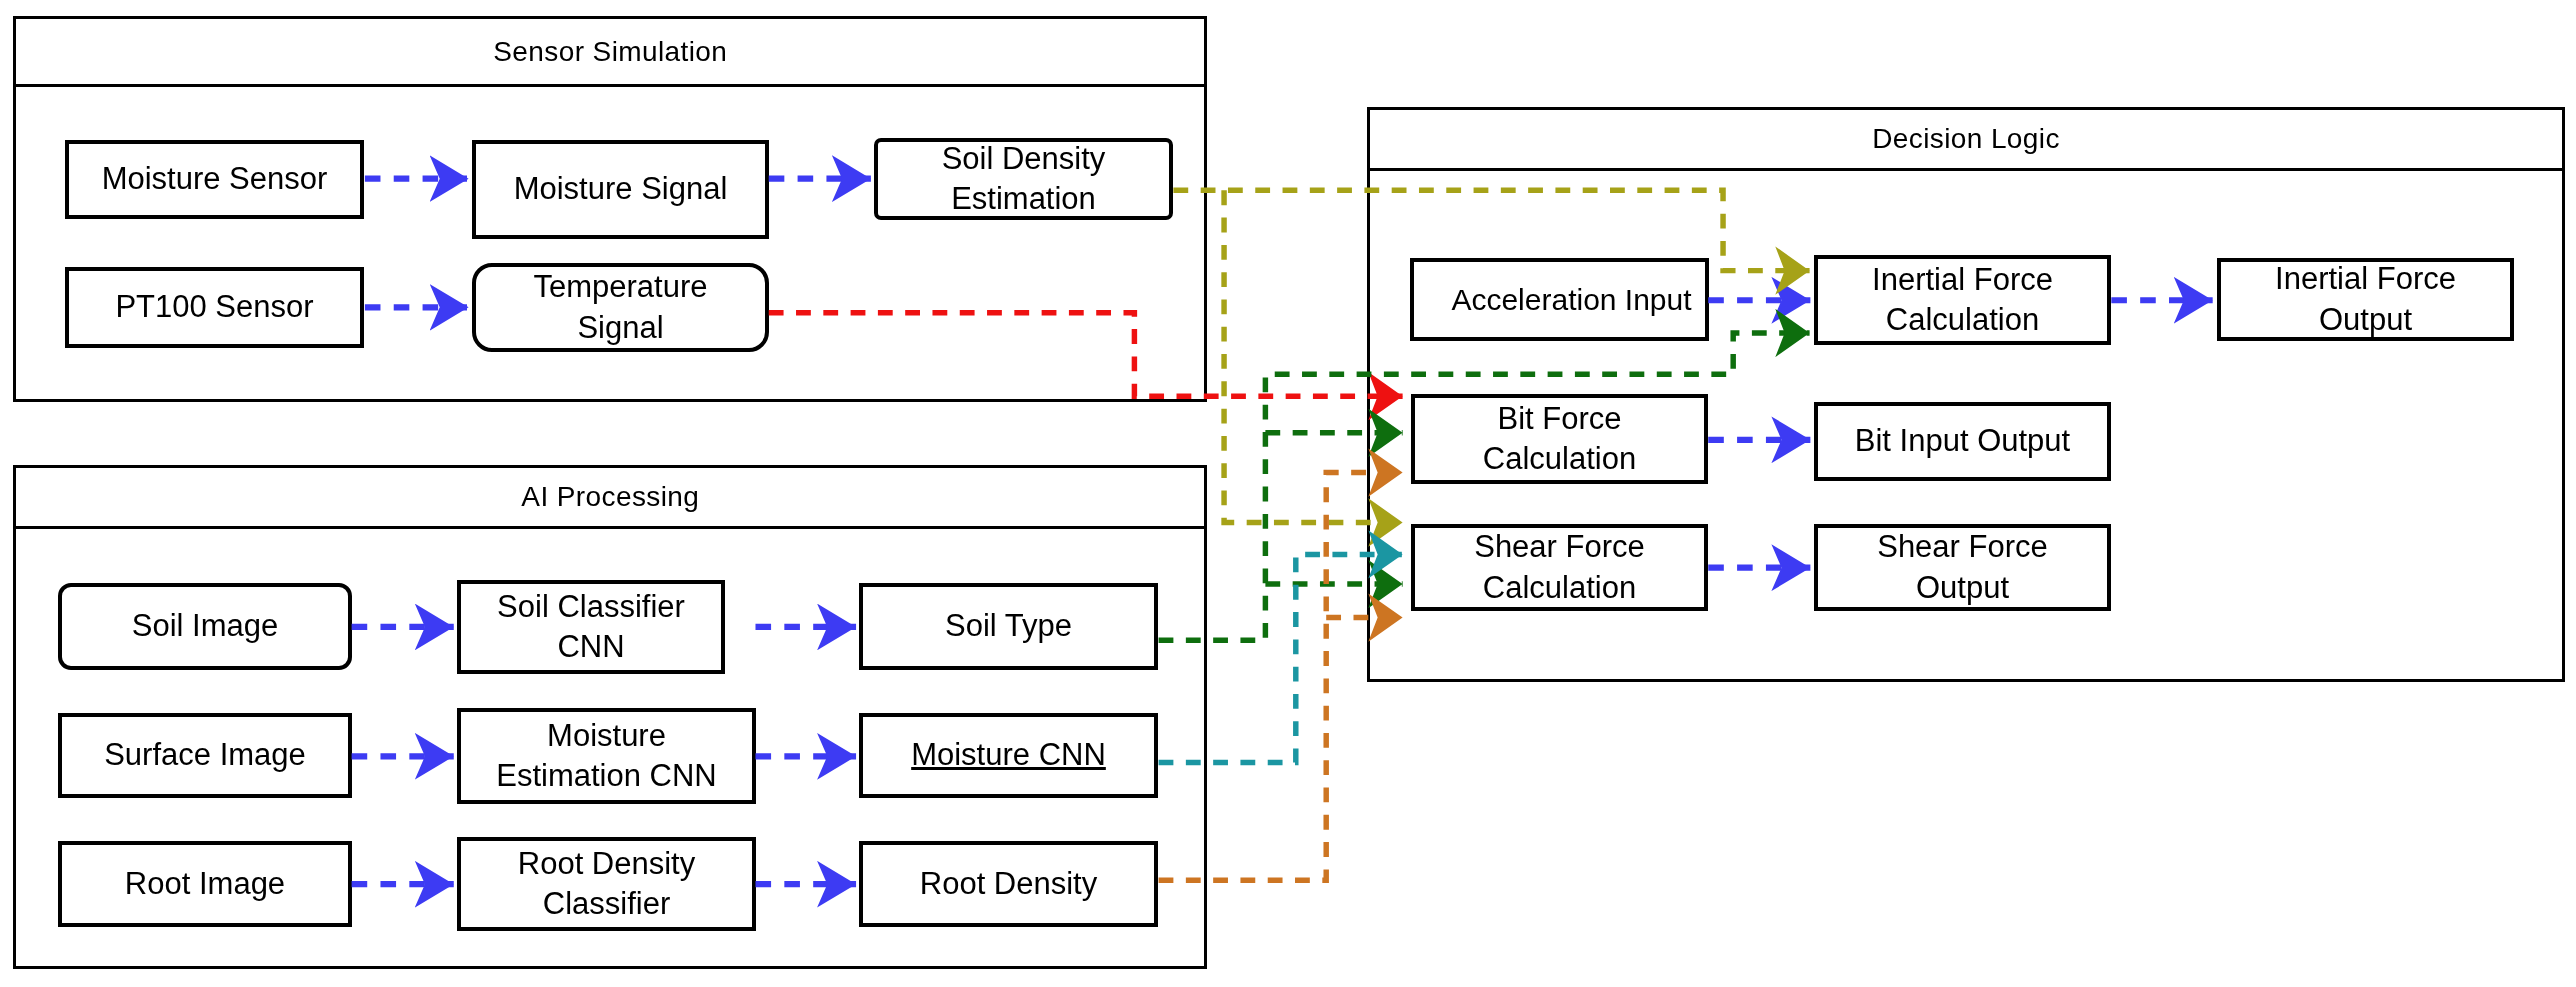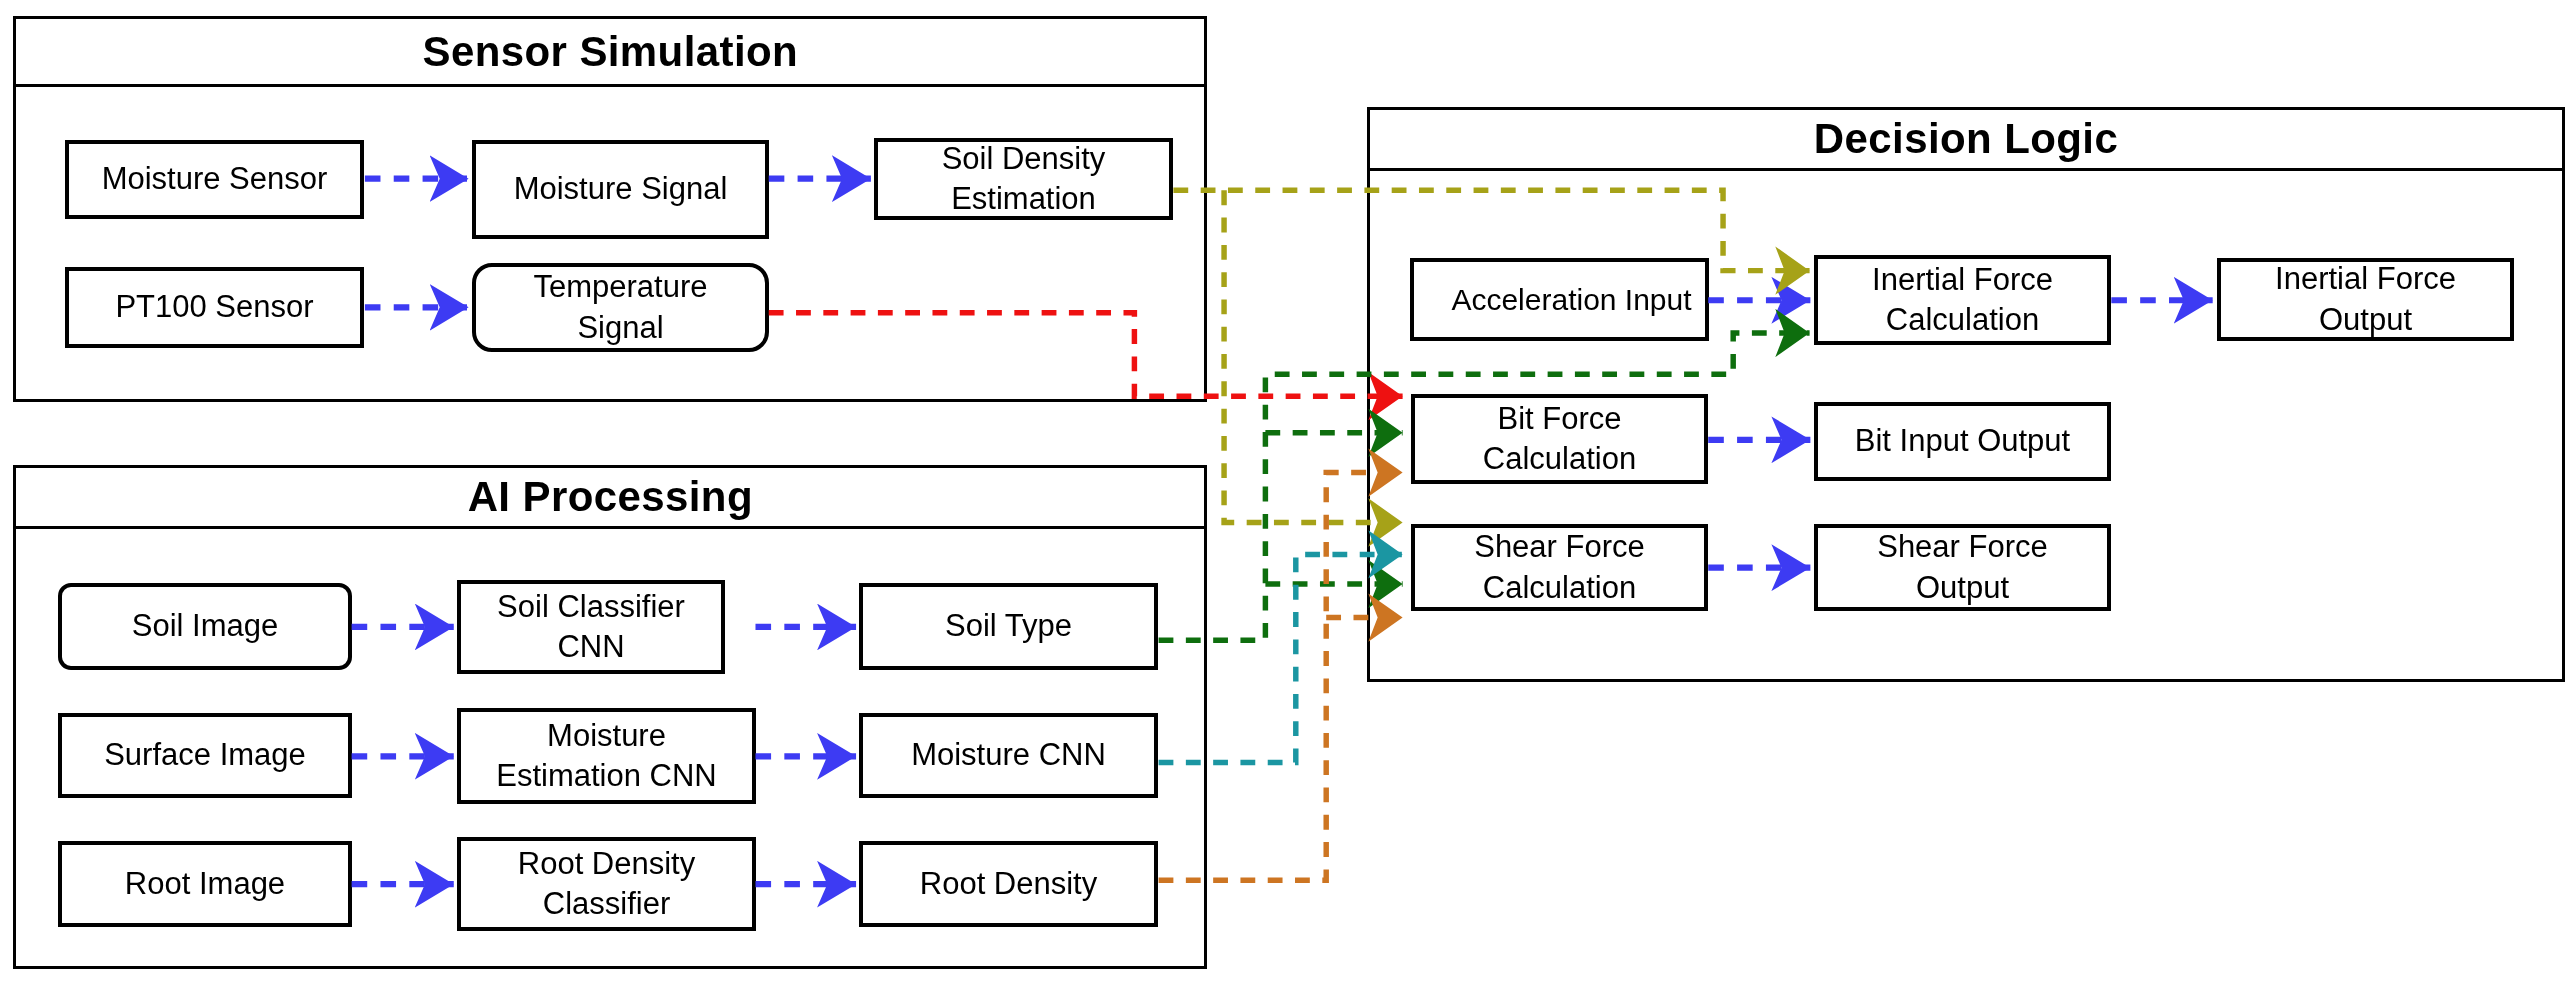--- a/index.html
+++ b/index.html
@@ -4,21 +4,21 @@
 <style>
   html,body{margin:0;padding:0;background:#ffffff;}
   #canvas{
     position:relative;width:2576px;height:988px;background:#ffffff;
     font-family:"Liberation Sans","DejaVu Sans",sans-serif;color:#000;
     overflow:hidden;
   }
   .container{position:absolute;border:3.9px solid #000;box-sizing:border-box;background:transparent;}
   .container-title{
     display:flex;align-items:center;justify-content:center;
-    border-bottom:3.9px solid #000;font-weight:bold;font-size:42px;
+    border-bottom:3.9px solid #000;font-weight:normal;font-size:28px;
     letter-spacing:0.4px;
   }
   .node{
     position:absolute;border:4.7px solid #000;box-sizing:border-box;background:#ffffff;
     display:flex;align-items:center;justify-content:center;text-align:center;
     font-size:31px;line-height:1.3;white-space:pre-line;z-index:2;
   }
   svg.edges{position:absolute;left:0;top:0;z-index:5;pointer-events:none;}
 </style>
 </head>
@@ -33,34 +33,34 @@
   <div class="container" style="left:13.3px;top:465px;width:1194px;height:504px;">
     <div class="container-title" style="height:58px;">AI Processing</div>
   </div>
 
   <div class="container" style="left:1367px;top:107px;width:1198px;height:575px;">
     <div class="container-title" style="height:58px;">Decision Logic</div>
   </div>
 
   <div class="node" style="left:65px;top:140px;width:299px;height:79px;">Moisture Sensor</div>
   <div class="node" style="left:472px;top:140px;width:297px;height:99px;">Moisture Signal</div>
-  <div class="node" style="left:874px;top:138px;width:299px;height:82px;">Soil Density
+  <div class="node" style="left:874px;top:138px;width:299px;height:82px;border-radius:7px;">Soil Density
 Estimation</div>
   <div class="node" style="left:65px;top:267px;width:299px;height:81px;">PT100 Sensor</div>
   <div class="node" style="left:472px;top:263px;width:297px;height:89px;border-radius:20px;">Temperature
 Signal</div>
 
   <div class="node" style="left:58px;top:583px;width:294px;height:87px;border-radius:13px;">Soil Image</div>
   <div class="node" style="left:457px;top:580px;width:268px;height:94px;">Soil Classifier
 CNN</div>
   <div class="node" style="left:859px;top:583px;width:299px;height:87px;">Soil Type</div>
   <div class="node" style="left:58px;top:713px;width:294px;height:85px;">Surface Image</div>
   <div class="node" style="left:457px;top:708px;width:299px;height:96px;">Moisture
 Estimation CNN</div>
-  <div class="node" style="left:859px;top:713px;width:299px;height:85px;">Moisture CNN</div>
+  <div class="node" style="left:859px;top:713px;width:299px;height:85px;text-decoration:underline;">Moisture CNN</div>
   <div class="node" style="left:58px;top:841px;width:294px;height:86px;text-align:center;">Root Image</div>
   <div class="node" style="left:457px;top:837px;width:299px;height:94px;">Root Density
 Classifier</div>
   <div class="node" style="left:859px;top:841px;width:299px;height:86px;">Root Density</div>
 
   <div class="node" style="left:1410px;top:258px;width:299px;height:83px;font-size:30px;padding-left:24px;">Acceleration Input</div>
   <div class="node" style="left:1814px;top:255px;width:297px;height:90px;">Inertial Force
 Calculation</div>
   <div class="node" style="left:2217px;top:258px;width:297px;height:83px;">Inertial Force
 Output</div>

